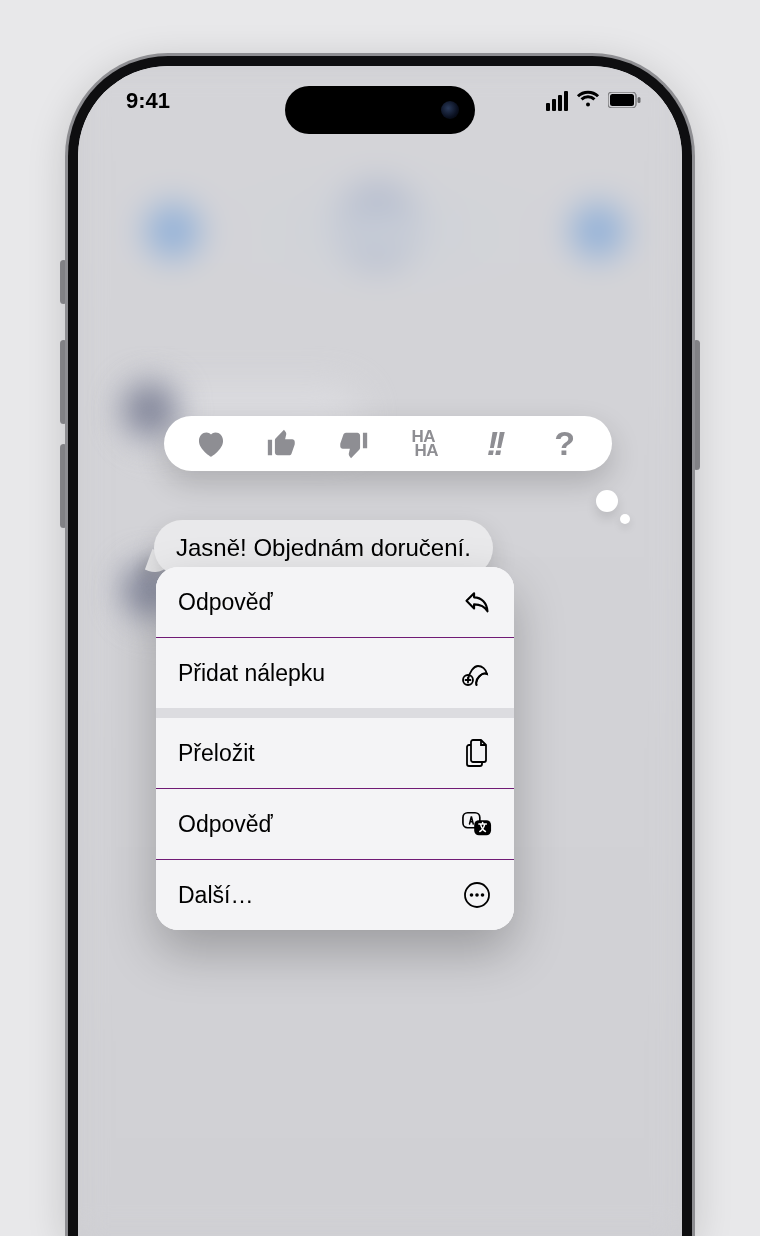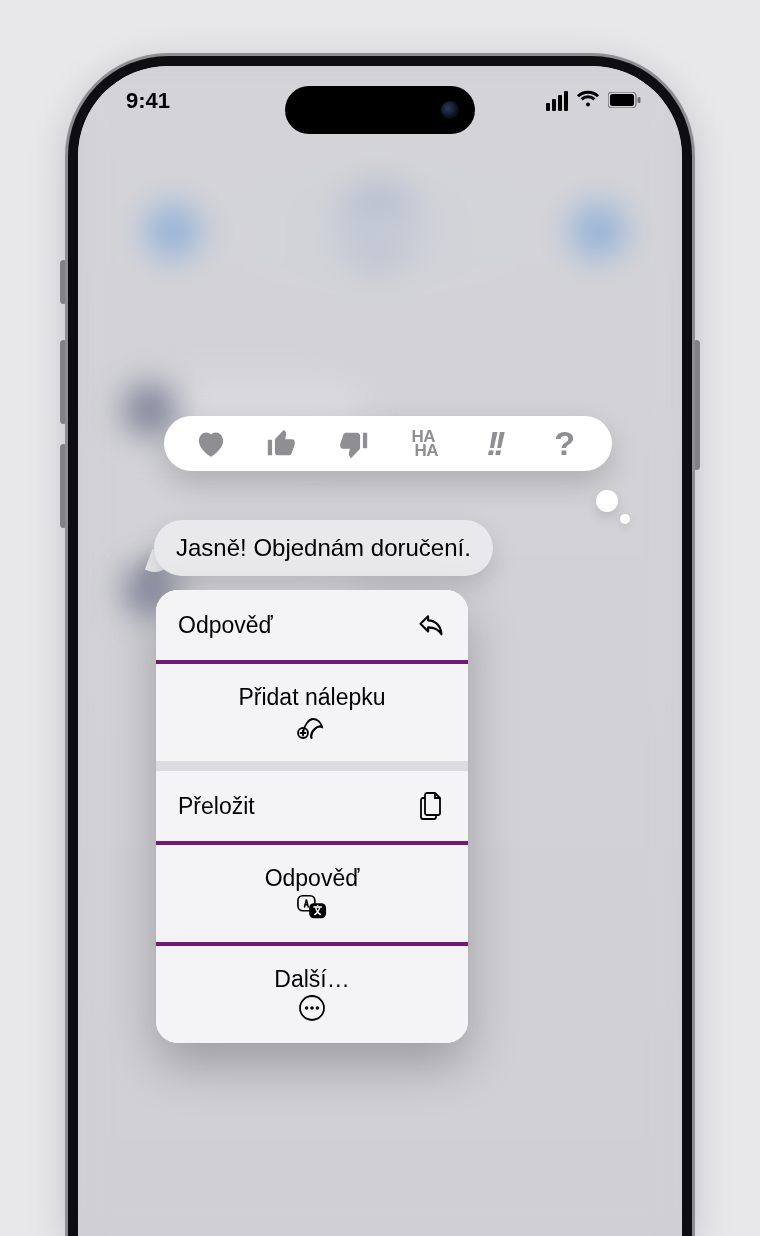--- a/index.html
+++ b/index.html
@@ -131,32 +131,32 @@
     transform: rotate(20deg);
     box-shadow: -4px 8px 12px rgba(0,0,0,.08);
   }
   .msg-tail::after{
     content:""; position:absolute; left:-12px; top:-6px; width:20px; height:28px;
     background: transparent; border-radius:50%;
   }
 
   
   .menu{
-    position:absolute; left:78px; top:524px; width:312px;
+    position:absolute; left:78px; top:501px; width:358px;
     background:#ededef; border-radius:22px; overflow:hidden;
     box-shadow: 0 22px 50px rgba(0,0,0,.25);
   }
   .menu .group{ background:#f4f4f6; }
   .menu .sep{ height:10px; background:#dcdce0; }
   .menu-item{
     display:flex; align-items:center; justify-content:space-between;
     padding:20px 22px; font-size:23px; color:#000;
     background:#f4f4f6;
   }
-  .menu-item + .menu-item{ border-top:4px solid #701a75;flex-direction:column; }
+  .menu-item + .menu-item{ border-top:1px solid #701a75; }
   .menu-item .mi-icon{ width:30px; height:30px; flex:0 0 30px; color:#000; display:flex; align-items:center; justify-content:center;}
 
 </style>
 </head>
 <body>
 
 <div class="side-btn side-left-1"></div>
 <div class="side-btn side-left-2"></div>
 <div class="side-btn side-left-3"></div>
 <div class="side-btn side-right"></div>

